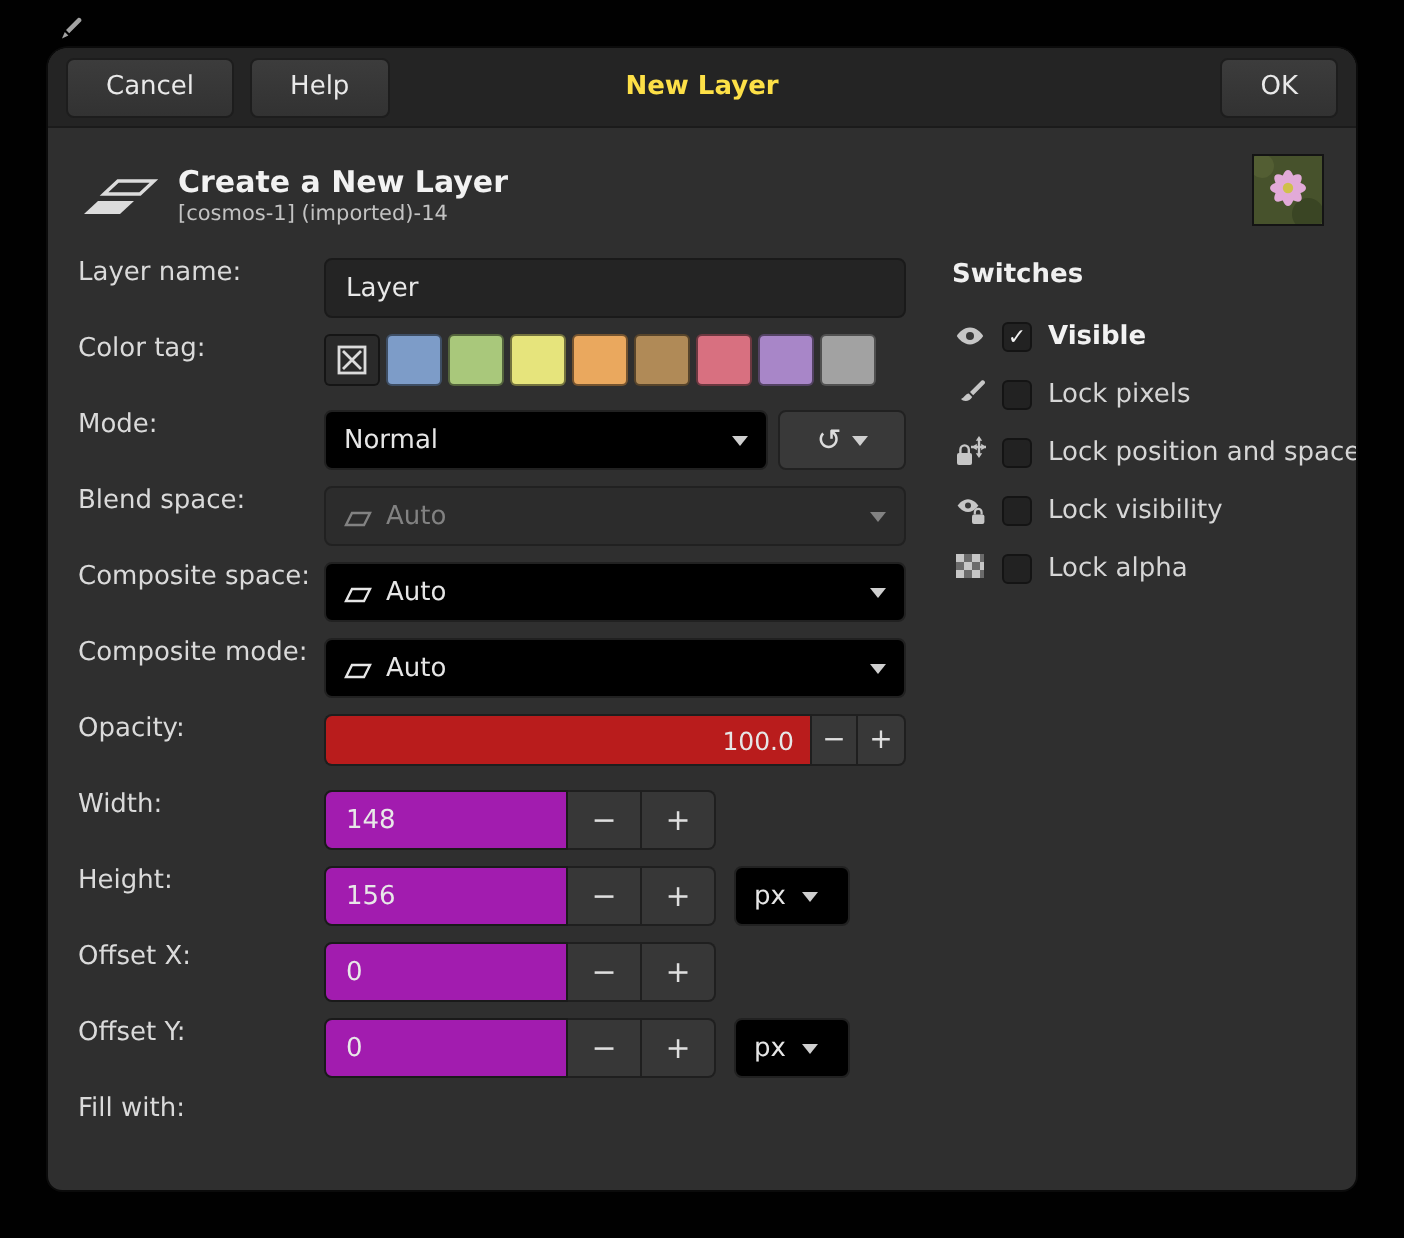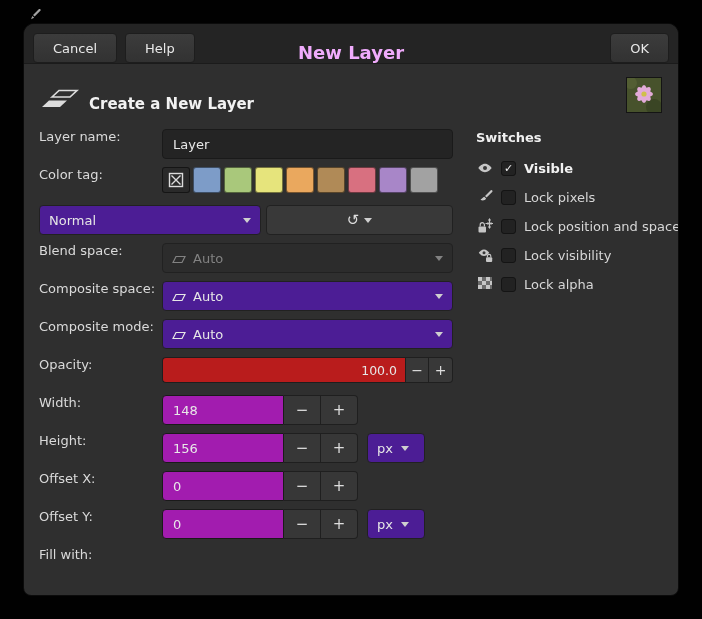--- a/index.html
+++ b/index.html
@@ -3,46 +3,46 @@
 <meta charset="utf-8">
 <style>
   *{margin:0;padding:0;box-sizing:border-box}
   html,body{width:702px;height:619px}
   body{background:#010101;font-family:"DejaVu Sans","Liberation Sans",sans-serif;position:relative;overflow:hidden}
   .screen{position:absolute;left:0;top:0;width:702px;height:619px}
   .wm-icon{position:absolute;top:6px;left:28px;opacity:.9}
 
   .window{position:absolute;left:24px;right:24px;top:24px;bottom:24px;background:#2f2f2f;
           border-radius:10px 10px 7px 7px;overflow:hidden;box-shadow:0 0 0 1px #0b0b0b}
-  .headerbar{height:40px;background:#242424;border-bottom:1px solid #1b1b1b;display:flex;align-items:flex-end;padding:0 9px;position:relative}
+  .headerbar{height:40px;background:#242424;border-bottom:1px solid #1b1b1b;display:flex;align-items:center;padding:0 9px;position:relative}
   .hb-btn{height:30px;padding:0 19px;background:linear-gradient(#3c3c3c,#323232);border:1px solid #1d1d1d;border-radius:4px;
           color:#e9e9e9;font-size:13px;font-family:inherit;margin-right:8px;cursor:default}
   .hb-btn.ok{margin-left:auto;margin-right:0}
-  .hb-title{position:absolute;left:0;right:0;text-align:center;color:#f0abfc;font-weight:bold;font-size:18px;pointer-events:none}
+  .hb-title{position:absolute;left:0;right:0;text-align:center;color:#fde047;font-weight:bold;font-size:13px;pointer-events:none}
 
   .content{padding:13px 16px 0 15px}
   .hdr{display:flex;align-items:flex-end}
   .hdr-icon{margin-right:10px;display:flex}
   .hdr-title{color:#f2f2f2;font-weight:bold;font-size:15px}
   .hdr-sub{color:#c3c3c3;font-size:10.5px;margin-top:1px}
   .thumb{margin-left:auto;border:1px solid #141414;display:flex}
 
   .cols{display:flex;margin-top:16px}
   .form{width:414px;flex-shrink:0}
   .row{display:flex;align-items:flex-start;height:30px;margin-bottom:8px}
   .lbl{width:123px;flex-shrink:0;color:#dadada;font-size:13px}
   .ctrl{display:flex;align-items:center;flex:1}
 
   .text-input{width:100%;height:30px;background:#242424;border:1px solid #1a1a1a;border-radius:4px;
               color:#e8e8e8;font-size:13px;padding:0 10px;font-family:inherit;outline:none}
 
   .swatches{display:flex;gap:3px}
   .swatch{width:28px;height:26px;border-radius:3px;border:1px solid rgba(0,0,0,.5);display:flex;align-items:center;justify-content:center}
 
-  .dropdown{height:30px;background:#4c1d95;border:1px solid #212121;border-radius:4px;display:flex;align-items:center;
+  .dropdown{height:30px;background:#000000;border:1px solid #212121;border-radius:4px;display:flex;align-items:center;
             padding:0 9px;color:#e6e6e6;font-size:13px;cursor:default}
   .dropdown .arrow{margin-left:auto}
   .arrow{width:0;height:0;border-left:4px solid transparent;border-right:4px solid transparent;border-top:5px solid #cfcfcf;flex-shrink:0}
   .dd-full{flex:1}
   .mode-dd{width:222px;margin-right:5px;flex:none}
   .history-btn{flex:1;height:30px;background:#393939;border:1px solid #212121;border-radius:4px;display:flex;
                align-items:center;justify-content:center;gap:5px;color:#dcdcdc;font-size:15px;font-family:inherit;cursor:default}
   .disabled{background:#2c2c2c;color:#828282}
   .disabled .arrow{border-top-color:#828282}
   .mini-layer{display:flex;margin-right:7px;color:inherit}
@@ -96,20 +96,21 @@
 
       <div class="hdr">
         <span class="hdr-icon">
           <svg width="40" height="28" viewBox="0 0 40 28">
             <path d="M13 12l7-6.5h18l-7 6.5z" fill="none" stroke="#dcdcdc" stroke-width="1.7"></path>
             <path d="M3 22l7-6.5h18L21 22z" fill="#dcdcdc"></path>
           </svg>
         </span>
         <div class="hdr-text">
           <div class="hdr-title">Create a New Layer</div>
+          <div class="hdr-sub">[cosmos-1] (imported)-14</div>
         </div>
         <span class="thumb">
           <svg width="34" height="34" viewBox="0 0 34 34">
             <rect width="34" height="34" fill="#47522c"></rect>
             <circle cx="27" cy="29" r="8" fill="#3a4524"></circle>
             <circle cx="4" cy="5" r="6" fill="#535e33"></circle>
             <g transform="translate(17,16)">
               <g fill="#e2aad8">
                 <ellipse rx="3.6" ry="9"></ellipse>
                 <ellipse rx="3.6" ry="9" transform="rotate(45)"></ellipse>
@@ -148,20 +149,21 @@
                 <span class="swatch" style="background: rgb(234, 168, 94);"></span>
                 <span class="swatch" style="background: rgb(176, 138, 87);"></span>
                 <span class="swatch" style="background: rgb(216, 112, 128);"></span>
                 <span class="swatch" style="background: rgb(168, 134, 200);"></span>
                 <span class="swatch" style="background: rgb(162, 162, 162);"></span>
               </div>
             </div>
           </div>
 
           <div class="row">
+            <label class="lbl">Mode:</label>
             <div class="ctrl">
               <div class="dropdown mode-dd">
                 <span>Normal</span>
                 <span class="arrow"></span>
               </div>
               <button class="history-btn">
                 <span>↺</span>
                 <span class="arrow"></span>
               </button>
             </div>

